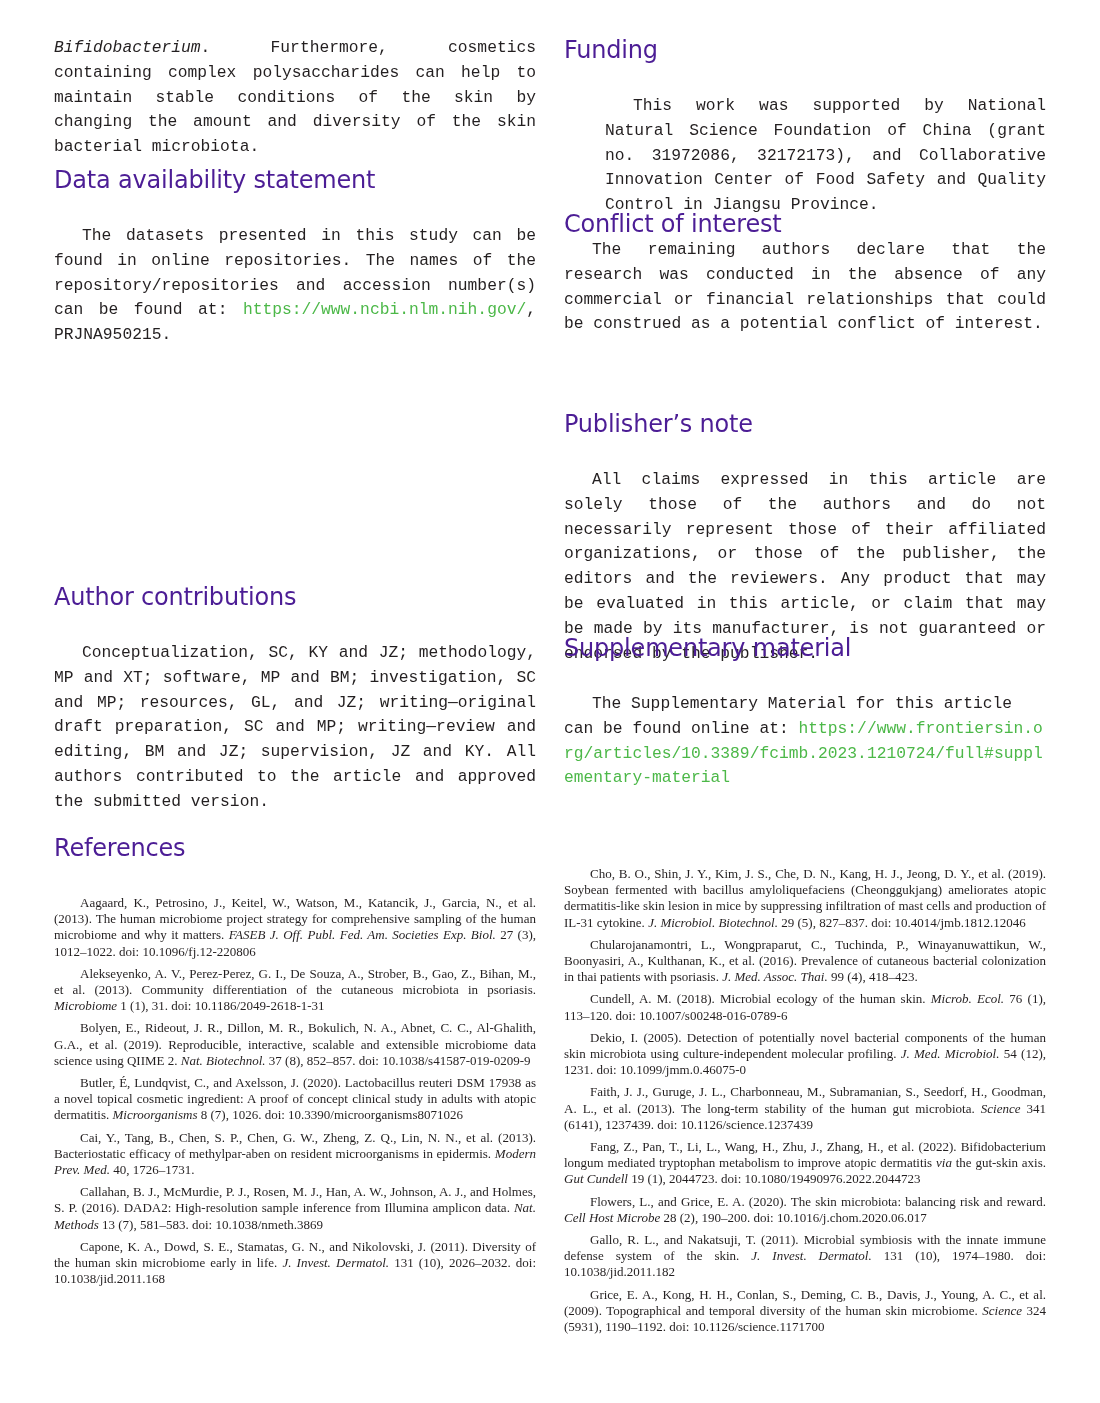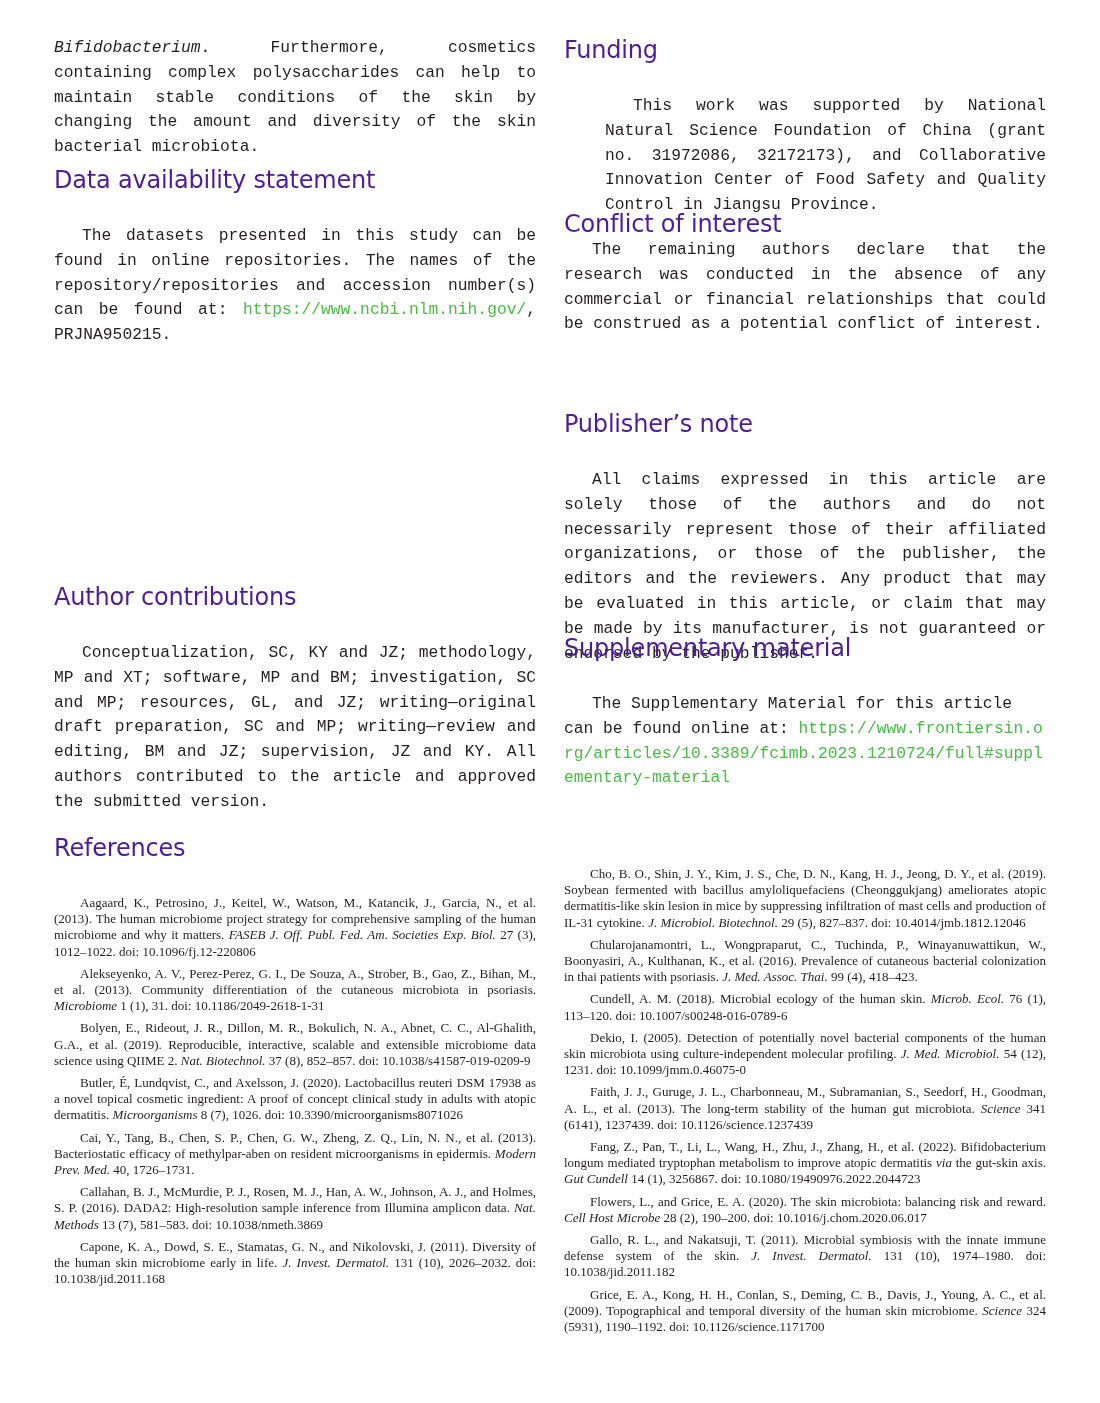--- a/index.html
+++ b/index.html
@@ -65,17 +65,17 @@
     <p class="ref"><span>Cai, Y., Tang, B., Chen, S. P., Chen, G. W., Zheng, Z. Q., Lin, N. N., et al. (2013). Bacteriostatic efficacy of methylpar-aben on resident microorganisms in epidermis. </span><i>Modern Prev. Med.</i><span> 40, 1726–1731.</span></p>
     <p class="ref"><span>Callahan, B. J., McMurdie, P. J., Rosen, M. J., Han, A. W., Johnson, A. J., and Holmes, S. P. (2016). DADA2: High-resolution sample inference from Illumina amplicon data. </span><i>Nat. Methods</i><span> 13 (7), 581–583. doi: 10.1038/nmeth.3869</span></p>
     <p class="ref"><span>Capone, K. A., Dowd, S. E., Stamatas, G. N., and Nikolovski, J. (2011). Diversity of the human skin microbiome early in life. </span><i>J. Invest. Dermatol.</i><span> 131 (10), 2026–2032. doi: 10.1038/jid.2011.168</span></p>
   </div>
 <div class="col col-right abs" style="top:866px;" id="refs-right">
     <p class="ref"><span>Cho, B. O., Shin, J. Y., Kim, J. S., Che, D. N., Kang, H. J., Jeong, D. Y., et al. (2019). Soybean fermented with bacillus amyloliquefaciens (Cheonggukjang) ameliorates atopic dermatitis-like skin lesion in mice by suppressing infiltration of mast cells and production of IL-31 cytokine. </span><i>J. Microbiol. Biotechnol.</i><span> 29 (5), 827–837. doi: 10.4014/jmb.1812.12046</span></p>
     <p class="ref"><span>Chularojanamontri, L., Wongpraparut, C., Tuchinda, P., Winayanuwattikun, W., Boonyasiri, A., Kulthanan, K., et al. (2016). Prevalence of cutaneous bacterial colonization in thai patients with psoriasis. </span><i>J. Med. Assoc. Thai.</i><span> 99 (4), 418–423.</span></p>
     <p class="ref"><span>Cundell, A. M. (2018). Microbial ecology of the human skin. </span><i>Microb. Ecol.</i><span> 76 (1), 113–120. doi: 10.1007/s00248-016-0789-6</span></p>
     <p class="ref"><span>Dekio, I. (2005). Detection of potentially novel bacterial components of the human skin microbiota using culture-independent molecular profiling. </span><i>J. Med. Microbiol.</i><span> 54 (12), 1231. doi: 10.1099/jmm.0.46075-0</span></p>
     <p class="ref"><span>Faith, J. J., Guruge, J. L., Charbonneau, M., Subramanian, S., Seedorf, H., Goodman, A. L., et al. (2013). The long-term stability of the human gut microbiota. </span><i>Science</i><span> 341 (6141), 1237439. doi: 10.1126/science.1237439</span></p>
-    <p class="ref"><span>Fang, Z., Pan, T., Li, L., Wang, H., Zhu, J., Zhang, H., et al. (2022). Bifidobacterium longum mediated tryptophan metabolism to improve atopic dermatitis </span><i>via</i><span> the gut-skin axis. </span><i>Gut Cundell</i><span> 14 (1), 3256867. doi: 10.1080/19490976.2022.2044723</span></p>
+    <p class="ref"><span>Fang, Z., Pan, T., Li, L., Wang, H., Zhu, J., Zhang, H., et al. (2022). Bifidobacterium longum mediated tryptophan metabolism to improve atopic dermatitis </span><i>via</i><span> the gut-skin axis. </span><i>Gut Cundell</i><span> 19 (1), 2044723. doi: 10.1080/19490976.2022.2044723</span></p>
     <p class="ref"><span>Flowers, L., and Grice, E. A. (2020). The skin microbiota: balancing risk and reward. </span><i>Cell Host Microbe</i><span> 28 (2), 190–200. doi: 10.1016/j.chom.2020.06.017</span></p>
     <p class="ref"><span>Gallo, R. L., and Nakatsuji, T. (2011). Microbial symbiosis with the innate immune defense system of the skin. </span><i>J. Invest. Dermatol.</i><span> 131 (10), 1974–1980. doi: 10.1038/jid.2011.182</span></p>
     <p class="ref"><span>Grice, E. A., Kong, H. H., Conlan, S., Deming, C. B., Davis, J., Young, A. C., et al. (2009). Topographical and temporal diversity of the human skin microbiome. </span><i>Science</i><span> 324 (5931), 1190–1192. doi: 10.1126/science.1171700</span></p>
   </div>
 
 </body></html>

